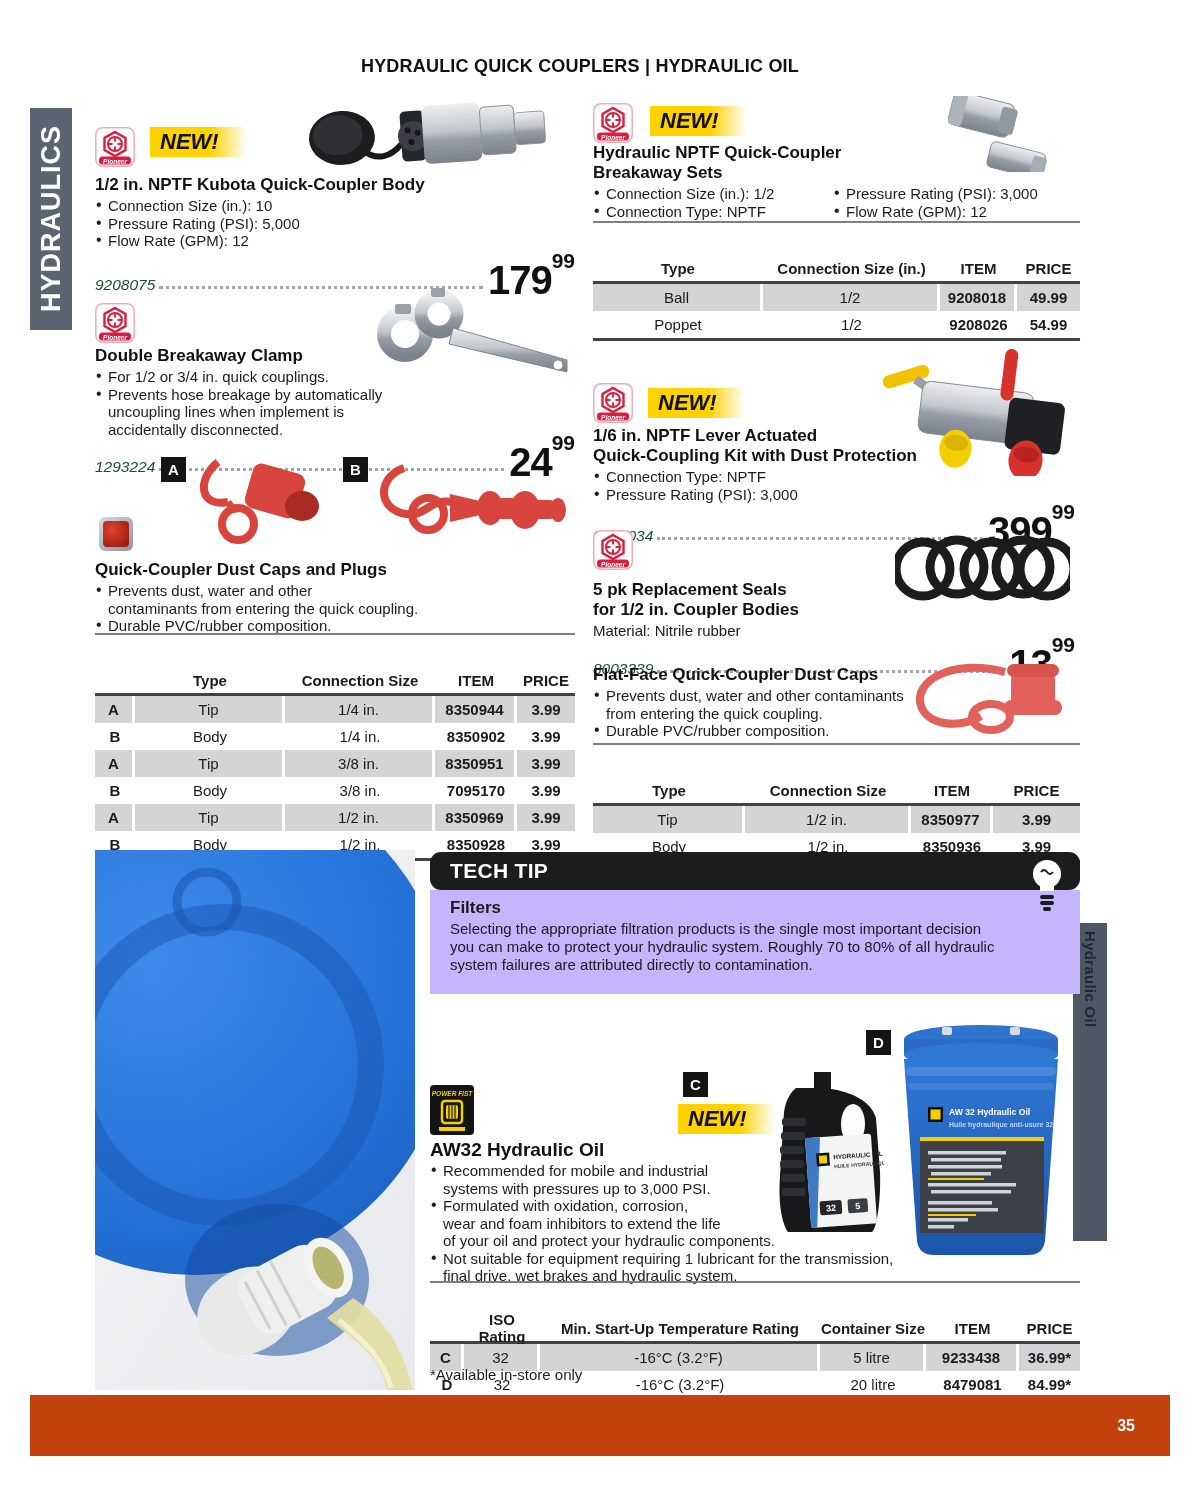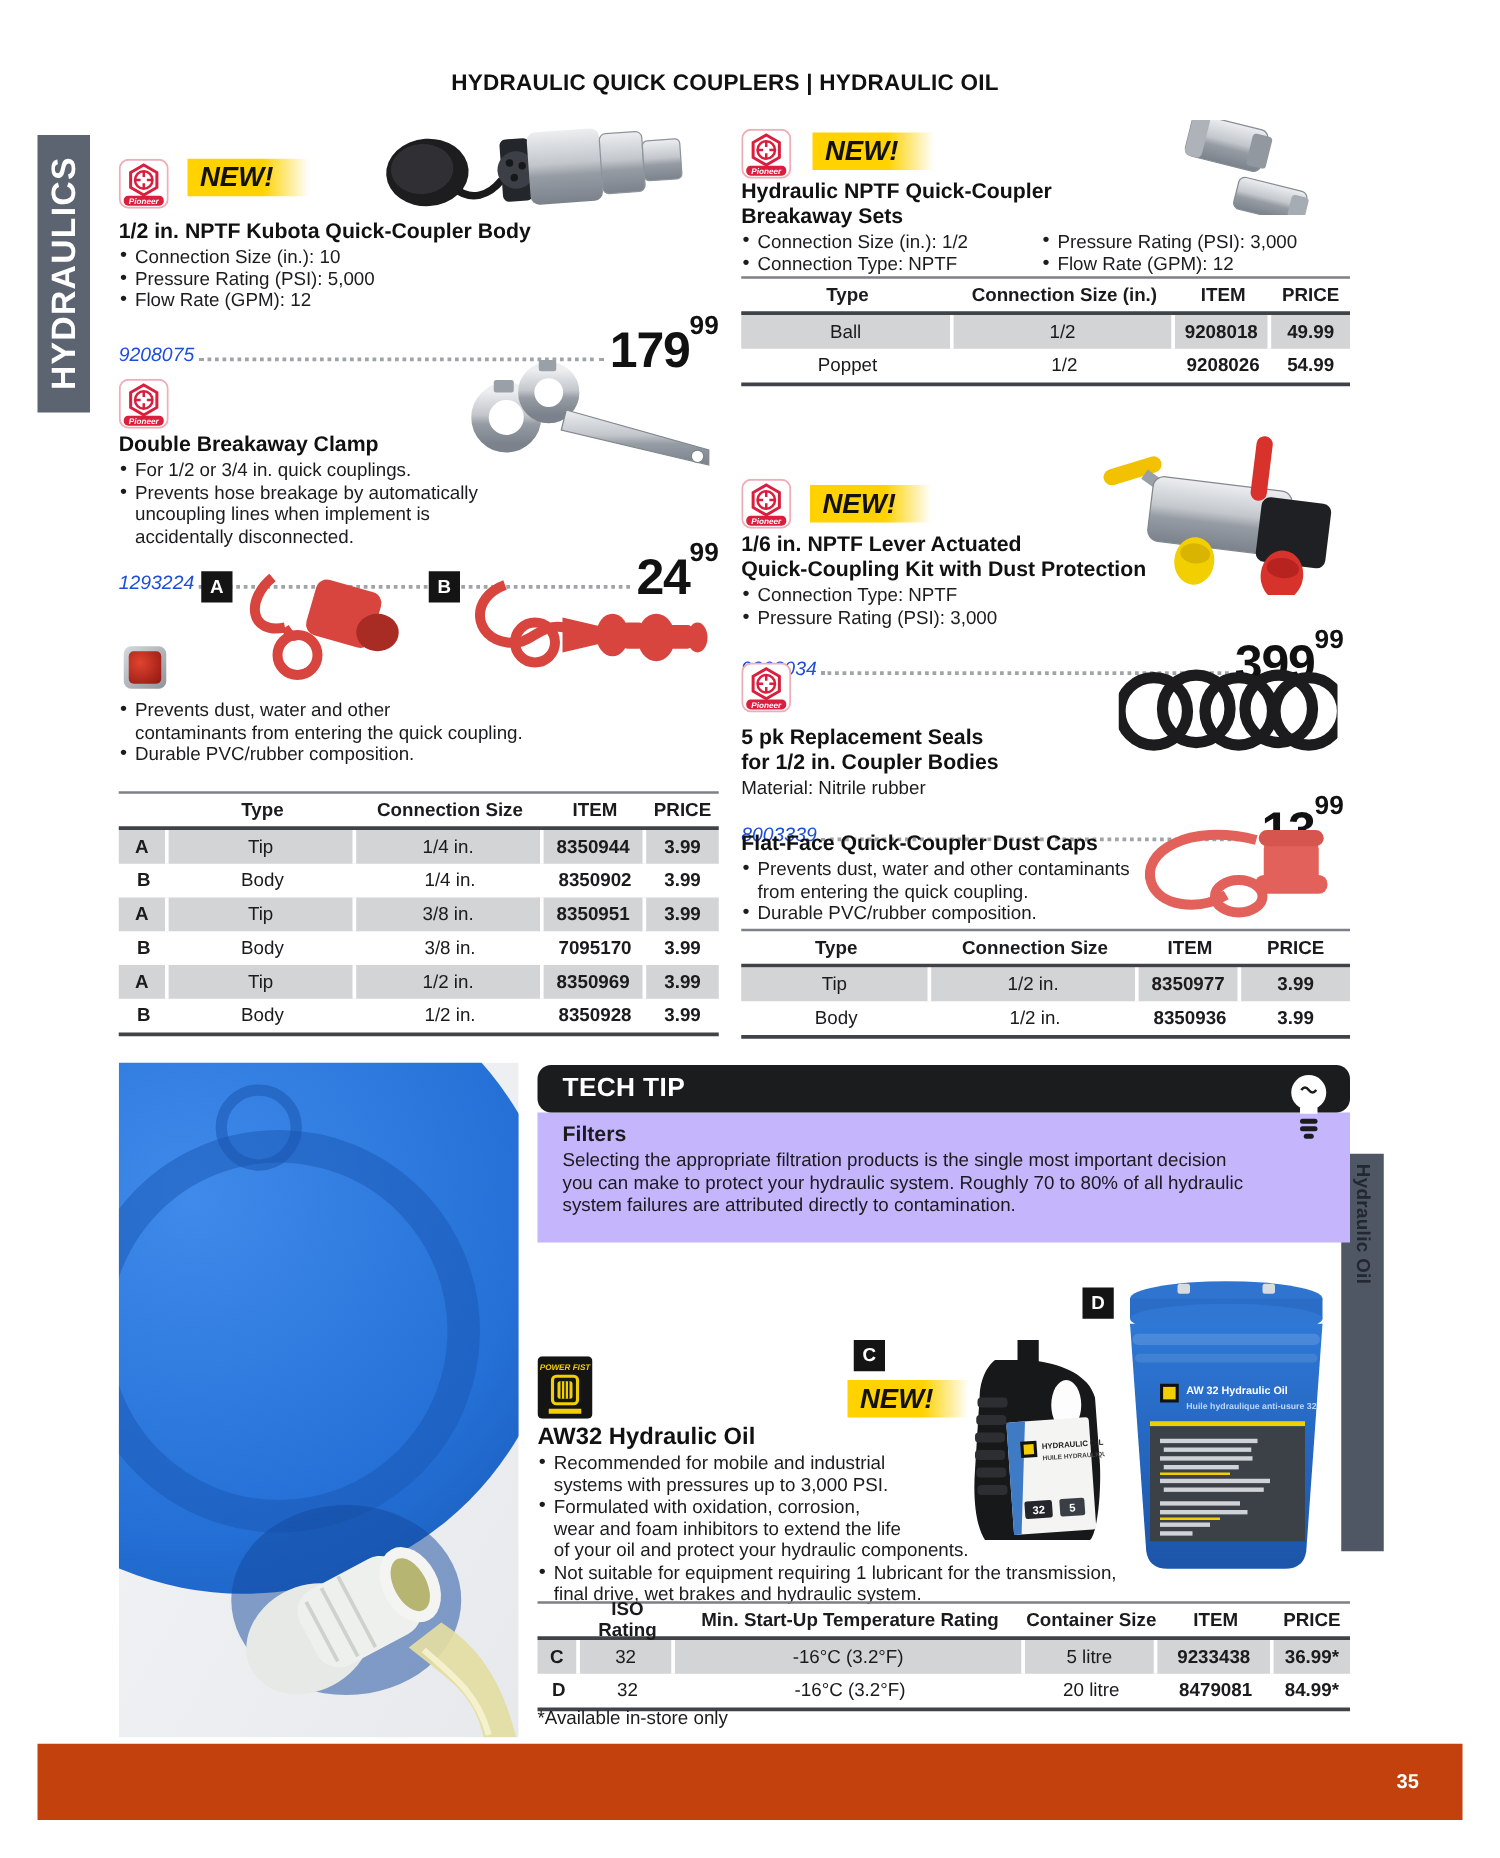--- a/index.html
+++ b/index.html
@@ -25,28 +25,28 @@
   .callout { position:absolute; width:25px; height:25px; background:#141414; color:#fff; font-weight:bold;
     display:flex; align-items:center; justify-content:center; font-size:15px; }
 
   .pblock { position:absolute; }
   .ptitle { font-size:17px; font-weight:bold; line-height:20px; color:#111; margin-bottom:2px; }
   .bul { position:relative; padding-left:13px; font-size:15px; line-height:17.5px; color:#1c1c1e; }
   .bul::before { content:"\2022"; position:absolute; left:1px; top:-1px; font-size:16px; }
   .plain { font-size:15px; line-height:18px; }
 
   .buyline { display:flex; align-items:flex-end; width:100%; }
-  .pitem { font-style:italic; font-size:15.5px; color:#1d4ed8; padding-bottom:1px; }
+  .pitem { font-style:italic; font-size:15.5px; color:#14532d; padding-bottom:1px; }
   .dots { flex:1; border-bottom:3px dotted #a0a4a9; margin:0 5px 6px 4px; }
   .bigprice { font-weight:bold; font-size:40px; line-height:30px; letter-spacing:-1px; color:#111; }
   .bigprice sup { font-size:21px; position:relative; top:-12px; letter-spacing:0; }
 
   .ptable { position:absolute; border-top:2px solid #7d8084; border-bottom:3px solid #3f4347; }
   .trow { display:flex; height:27px; align-items:stretch; font-size:15px; }
-  .thead { font-weight:bold; height:29px; border-bottom:3px solid #3f4347; }
+  .thead { font-weight:bold; height:29px; border-bottom:3px solid #3f4347;margin-top:32px; }
   .trow .c { display:flex; align-items:center; justify-content:center; text-align:center; }
   .gray .c { background:#d2d4d6; border-right:3px solid #fff; }
   .gray .c:last-child { border-right:none; }
   .lab { font-weight:bold; }
   .bold { font-weight:bold; }
   .t1 .cl{width:40px} .t1 .c1{width:150px} .t1 .c2{width:150px} .t1 .c3{width:82px} .t1 .c4{flex:1}
   .t2 .c1{width:170px} .t2 .c2{width:177px} .t2 .c3{width:77px} .t2 .c4{flex:1}
   .t3 .c1{width:152px} .t3 .c2{width:166px} .t3 .c3{width:82px} .t3 .c4{flex:1}
   .t4 .cl{width:34px} .t4 .c1{width:76px} .t4 .c2{width:280px} .t4 .c3{width:106px} .t4 .c4{width:93px} .t4 .c5{flex:1}
 
@@ -214,20 +214,21 @@
         <rect x="162" y="48" width="20" height="19" rx="4"></rect>
         <ellipse cx="186" cy="58" rx="8" ry="12"></ellipse>
       </g>
     </svg>
 </div>
 <div class="mini-logo">
     <i></i>
   </div>
 
 <div class="pblock" style="left:95px;top:560px;width:480px;">
+  <div class="ptitle">Quick-Coupler Dust Caps and Plugs</div>
   <div class="bul pl">Prevents dust, water and other
 contaminants from entering the quick coupling.</div>
   <div class="bul">Durable PVC/rubber composition.</div>
 </div>
 <div class="ptable t1" style="left:95px;top:633px;width:480px;">
   <div class="trow thead">
     <span class="c cl"></span>
     <span class="c c1">Type</span>
     <span class="c c2">Connection Size</span>
     <span class="c c3">ITEM</span>

